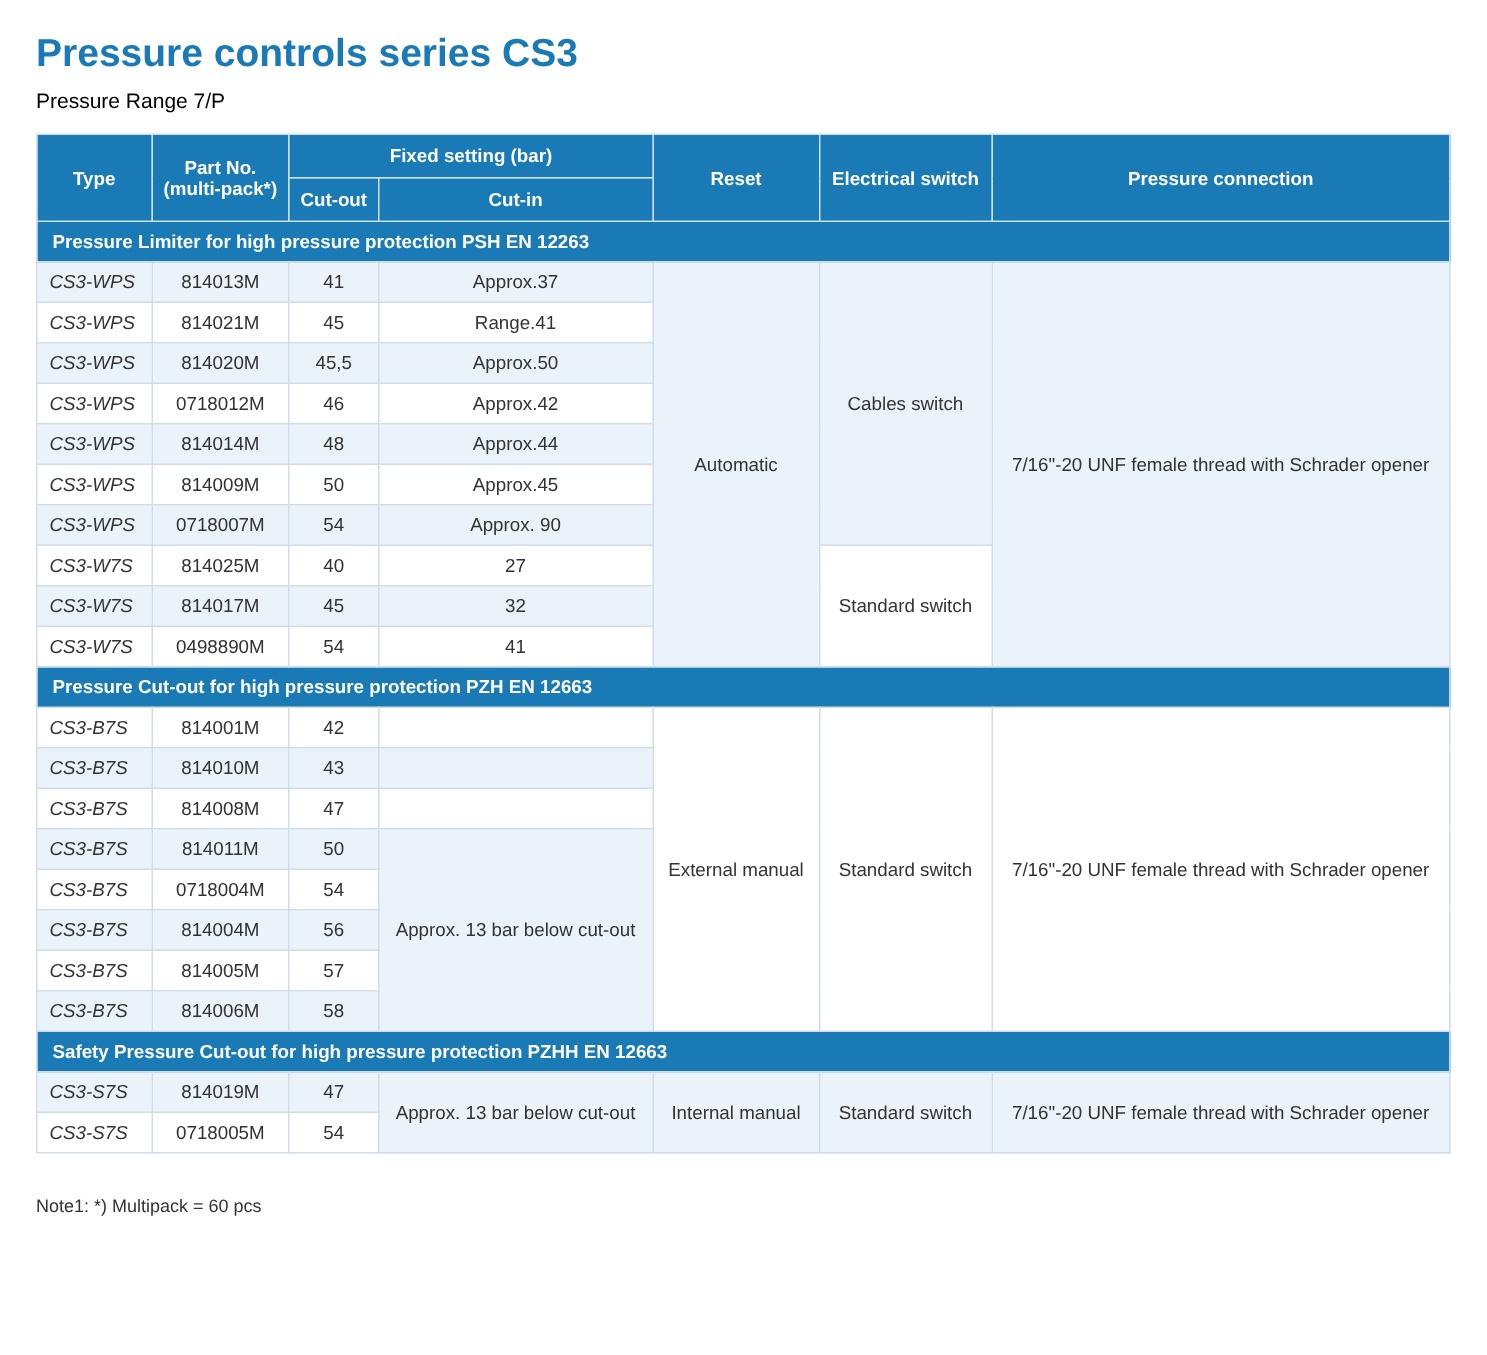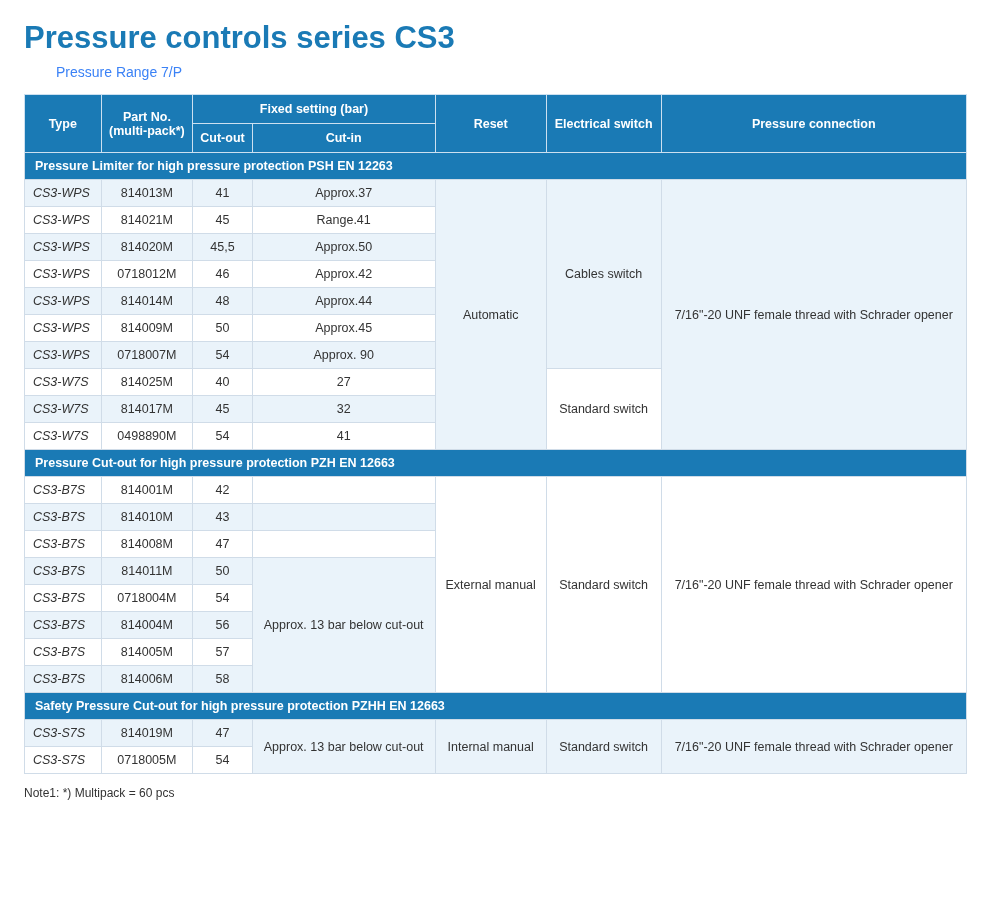--- a/index.html
+++ b/index.html
@@ -5,30 +5,29 @@
     * { box-sizing: border-box; margin: 0; padding: 0; }
     body {
       font-family: Arial, sans-serif;
       font-size: 13px;
       background: #fff;
       color: #333;
       padding: 20px 24px;
       width: 991px;
     }
     h1 {
-      font-size: 31px;
+      font-size: 26px;
       font-weight: bold;
       color: #1a7ab5;
       margin-bottom: 8px;
     }
     .subtitle {
       font-size: 14px;
-      color: #3b82f6;
+      color: #000000;
       margin-bottom: 14px;
-      margin-left: 32px;
     }
     table {
       width: 100%;
       border-collapse: collapse;
       font-size: 12.5px;
     }
     thead tr th {
       background-color: #1a7ab5;
       color: #fff;
       font-weight: bold;
@@ -50,21 +49,21 @@
       background-color: #fff;
     }
     .section-header td {
       background-color: #1a7ab5 !important;
       color: #fff;
       font-weight: bold;
       text-align: left;
       padding: 6px 10px;
     }
     .notes {
-      margin-top: 12px;
+      margin-top: 28px;
       font-size: 12px;
       color: #333;
     }
     td.left-align {
       text-align: left;
       font-style: italic;
     }
   </style>
 </head>
 <body>

